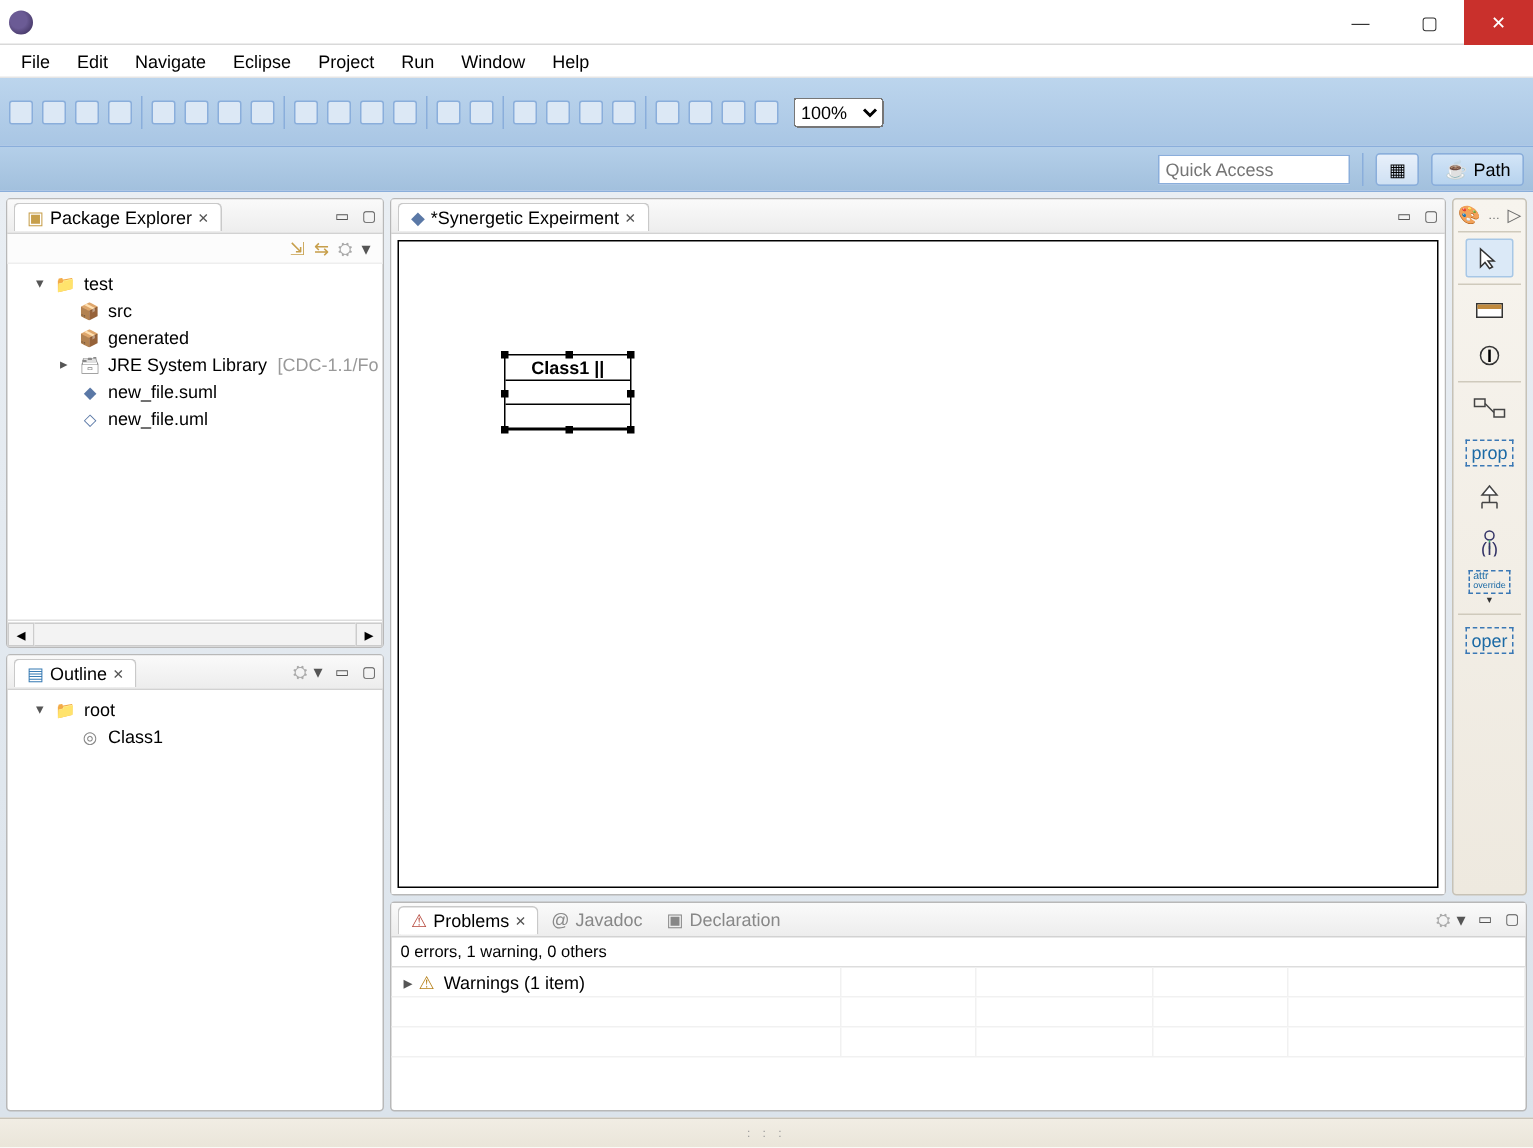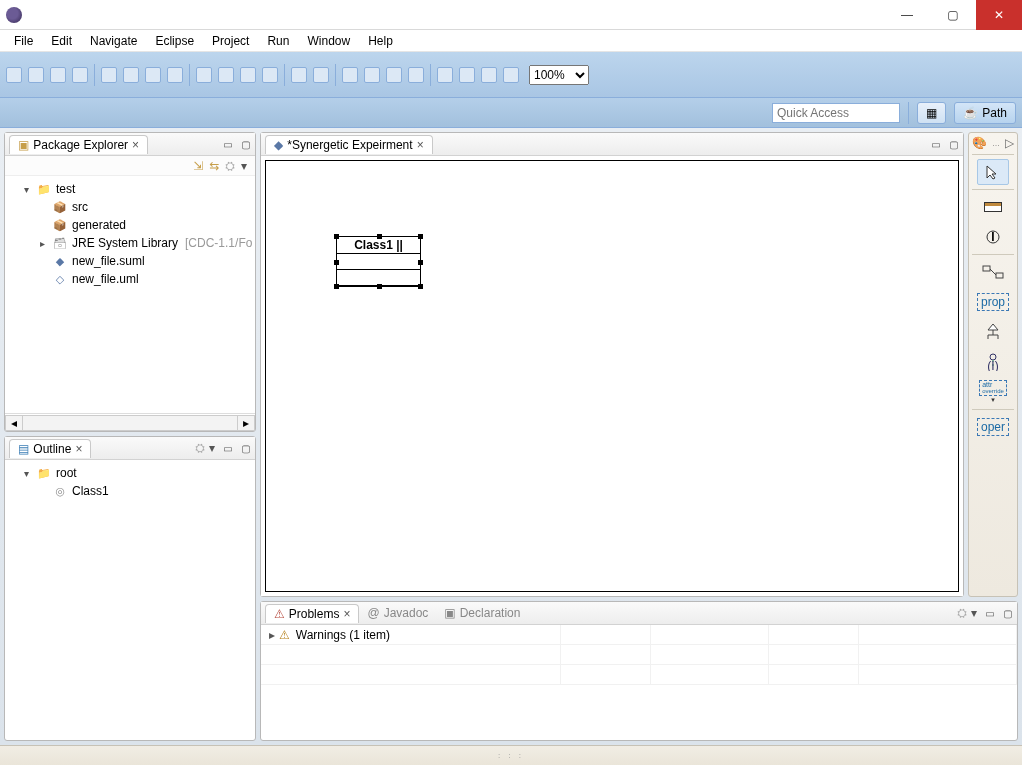--- a/index.html
+++ b/index.html
@@ -350,20 +350,21 @@
         <div style="display:flex;align-items:center;gap:4px;padding:0 8px;color:#888;">
           <span>▣</span>
             <span>Declaration</span>
         </div>
         <div class="spacer"></div>
         <span style="color:#aaa;margin-right:4px;">⛭</span>
         <span style="color:#555;margin-right:4px;">▾</span>
         <div class="ctl">▭</div>
         <div class="ctl">▢</div>
       </div>
+      <div class="probbar">0 errors, 1 warning, 0 others</div>
       <div class="tbody">
         <div class="row">
           <div class="col cDesc">
             <span class="exp" style="margin-right:4px;color:#555;">▸</span>
             <span class="warn">⚠</span>
             <span style="margin-left:6px;">Warnings (1 item)</span>
           </div>
           <div class="col cRes"></div>
             <div class="col cPath"></div>
             <div class="col cLoc"></div>

